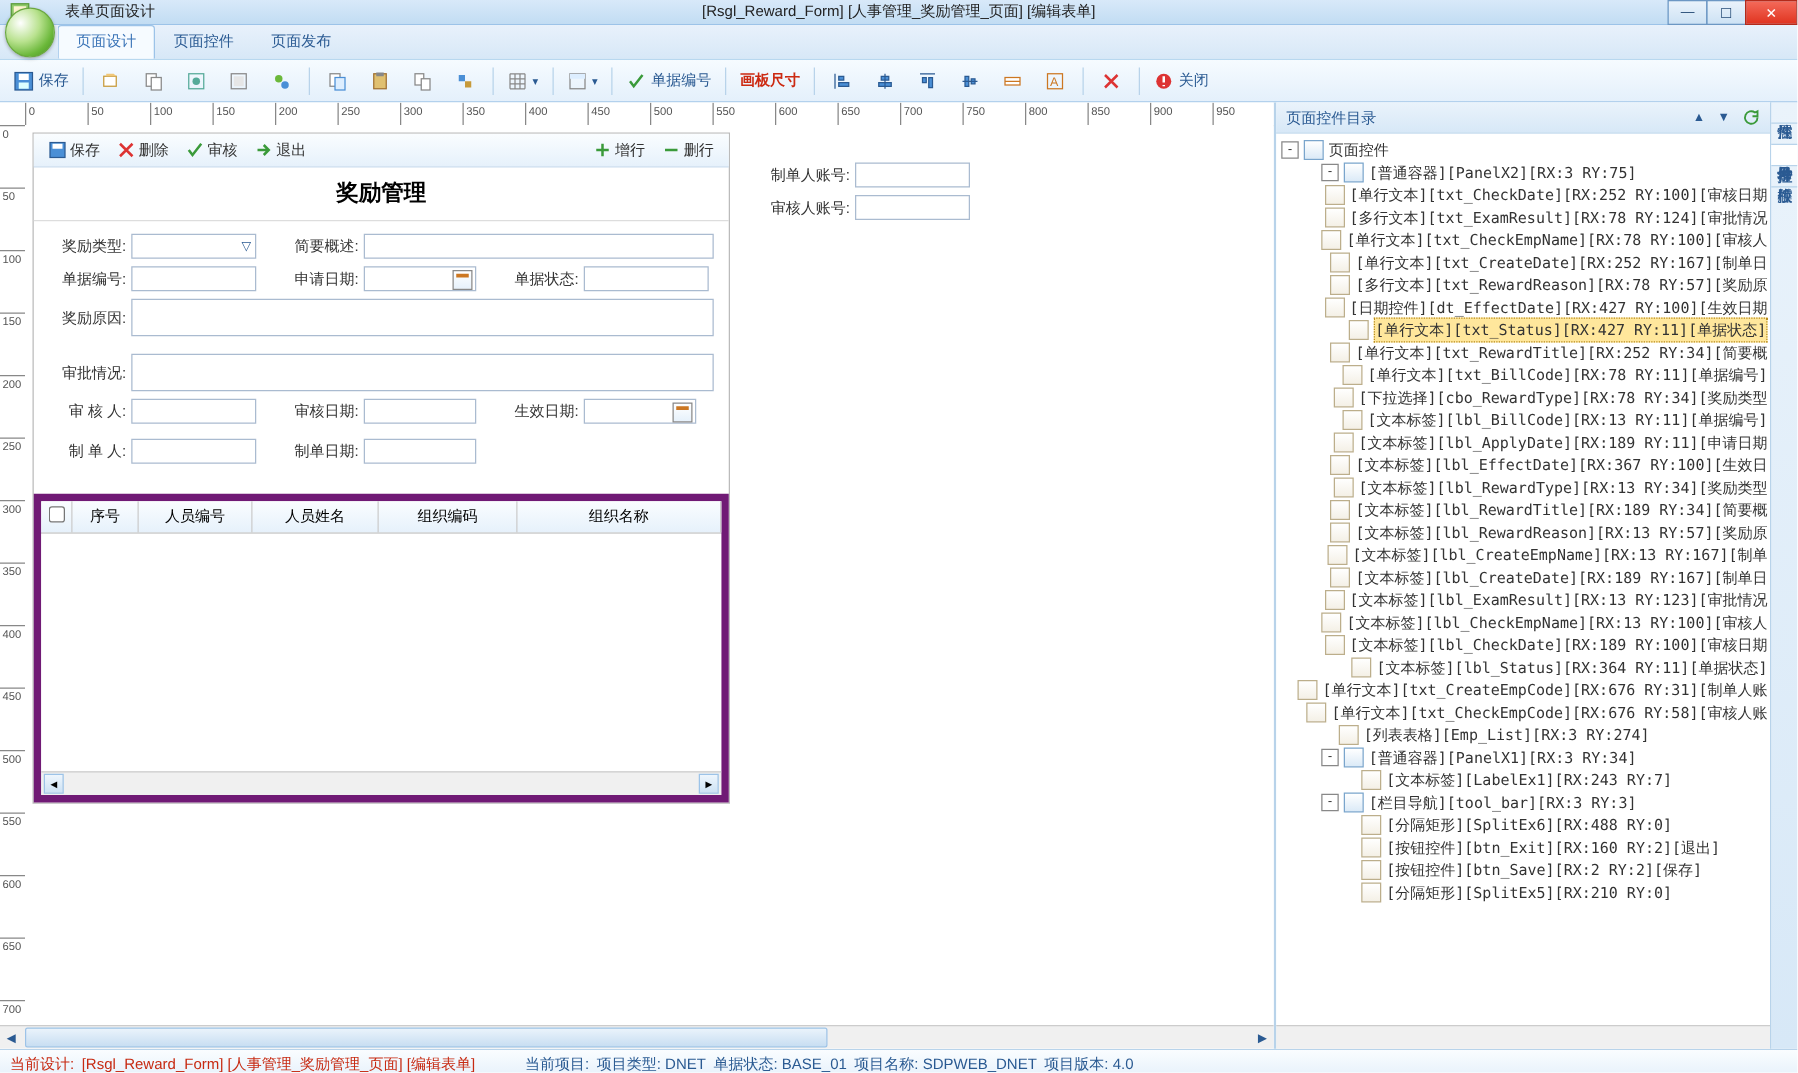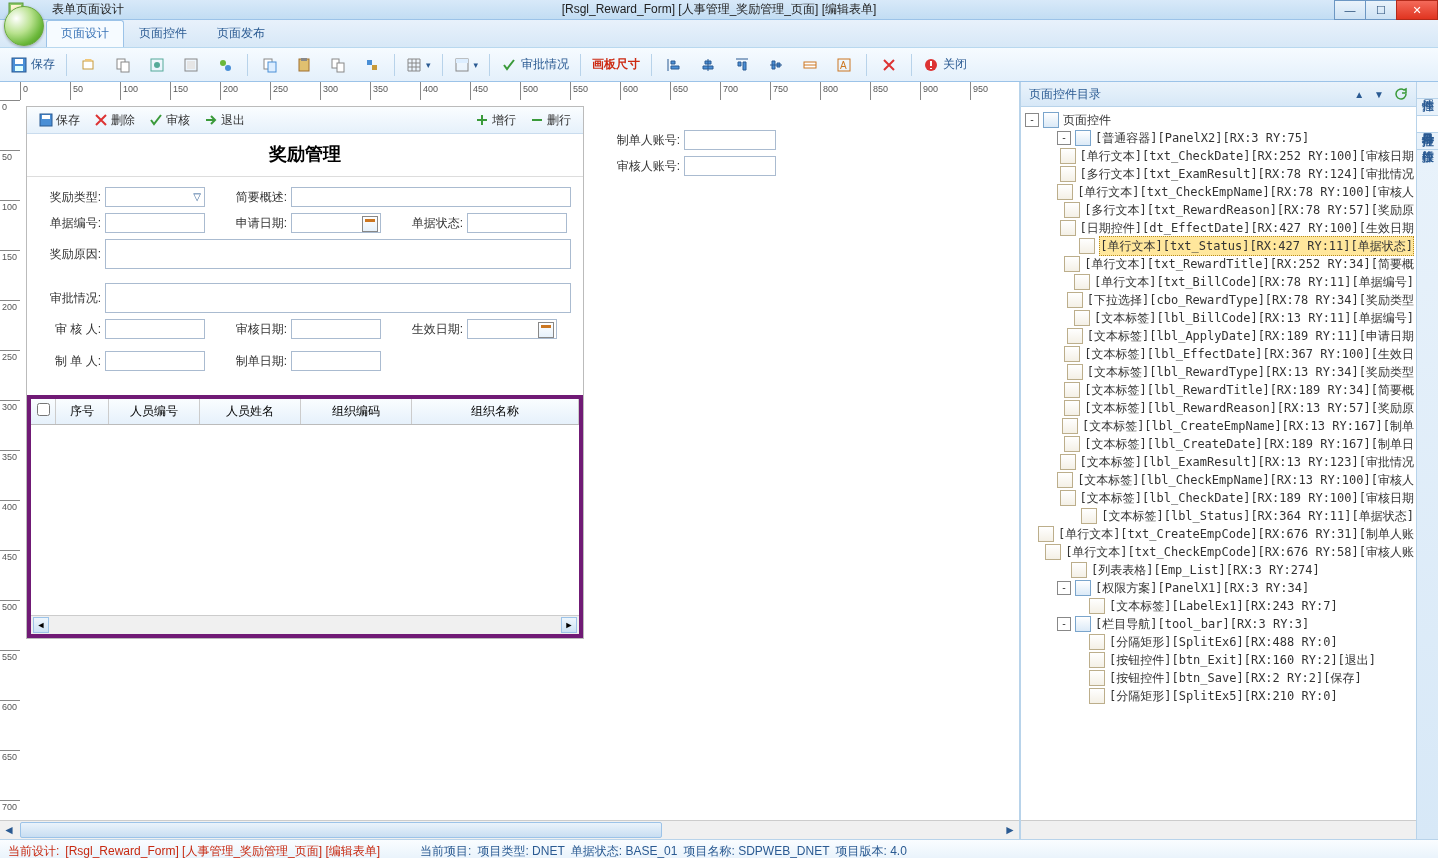--- a/index.html
+++ b/index.html
@@ -45,21 +45,21 @@
   .finput { height:20px; border:1px solid #aabbd0; background:#fff; box-sizing:border-box; }
   .finput.w100 { width:100px; }
   .finput.w90 { width:90px; }
   .finput.w-full { flex:1; }
   .finput.combo { position:relative; }
   .combo-arrow { position:absolute; right:3px; top:3px; color:#2a5a92; font-size:10px; }
   .date-ico { width:14px; height:14px; display:inline-block; background:linear-gradient(to bottom,#fff,#e6f1fb); border:1px solid #888; position:absolute; right:2px; top:2px; }
   .date-ico::before { content:""; position:absolute; left:2px; right:2px; top:2px; height:3px; background:#c72; }
   .textarea { height:30px; }
 
-  .grid { margin-top:4px; border:4px solid #701a75; }
+  .grid { margin-top:4px; border:6px solid #701a75; }
   .grid-head { display:flex; background:linear-gradient(to bottom,#fafdff,#e6f1fb); border-bottom:1px solid #bbb; }
   .gh { border-right:1px solid #ccc; padding:4px 0; text-align:center; font-size:12px; }
   .grid-body { height:190px; background:#fff; }
   .grid-scroll { height:18px; background:#f0f0f0; border-top:1px solid #ccc; display:flex; align-items:center; justify-content:space-between; padding:0 2px; }
   .gs-btn { width:14px; height:14px; background:linear-gradient(to bottom,#eef6fd,#cde2f4); border:1px solid #9cc3e8; font-size:9px; display:flex; align-items:center; justify-content:center; }
 
   .aux-fields { position:absolute; left:580px; top:30px; }
   .aux-fields .frow { margin-bottom:6px; }
   .aux-fields .flabel { width:80px; }
   .aux-fields .finput { width:92px; }
@@ -221,21 +221,21 @@
       </span>
       <span style="font-size:9px">▾</span>
     </div>
   <div class="tb-sep"></div>
   <div class="tb-btn">
       <span class="ico">
         <svg width="16" height="16">
           <path d="M3 8l3 4 7-9" stroke="#3a9a3a" stroke-width="2" fill="none"></path>
         </svg>
       </span>
-      <span>审批情况</span>
+      <span>单据编号</span>
     </div>
   <div class="tb-sep"></div>
   <div class="tb-btn">
       <span class="tb-red">画板尺寸</span>
     </div>
   <div class="tb-sep"></div>
   <div class="tb-btn">
       <span class="ico">
         <svg width="16" height="16">
           <path d="M2 2v12M5 4h4v3H5zM5 9h8v3H5z" fill="#4a8fd6" stroke="#2a5a92"></path>
@@ -597,20 +597,26 @@
           <div class="node">
             <span class="ind" style="width: 50px;"></span>
             <span class="noexp"></span>
             <span class="nico doc"></span>
             <span class="lbl">[单行文本][txt_CheckEmpName][RX:78  RY:100][审核人</span>
           </div>
           <div class="node">
             <span class="ind" style="width: 50px;"></span>
             <span class="noexp"></span>
             <span class="nico doc"></span>
+            <span class="lbl">[单行文本][txt_CreateDate][RX:252  RY:167][制单日</span>
+          </div>
+          <div class="node">
+            <span class="ind" style="width: 50px;"></span>
+            <span class="noexp"></span>
+            <span class="nico doc"></span>
             <span class="lbl">[多行文本][txt_RewardReason][RX:78  RY:57][奖励原</span>
           </div>
           <div class="node">
             <span class="ind" style="width: 50px;"></span>
             <span class="noexp"></span>
             <span class="nico doc"></span>
             <span class="lbl">[日期控件][dt_EffectDate][RX:427  RY:100][生效日期</span>
           </div>
           <div class="node">
             <span class="ind" style="width: 50px;"></span>
@@ -723,21 +729,21 @@
           <div class="node">
             <span class="ind" style="width: 32px;"></span>
             <span class="noexp"></span>
             <span class="nico doc"></span>
             <span class="lbl">[列表表格][Emp_List][RX:3 RY:274]</span>
           </div>
           <div class="node">
             <span class="ind" style="width: 32px;"></span>
             <span class="exp">-</span>
             <span class="nico"></span>
-            <span class="lbl">[权限方案][PanelX1][RX:3 RY:34]</span>
+            <span class="lbl">[普通容器][PanelX1][RX:3 RY:34]</span>
           </div>
           <div class="node">
             <span class="ind" style="width: 50px;"></span>
             <span class="noexp"></span>
             <span class="nico doc"></span>
             <span class="lbl">[文本标签][LabelEx1][RX:243 RY:7]</span>
           </div>
           <div class="node">
             <span class="ind" style="width: 32px;"></span>
             <span class="exp">-</span>

